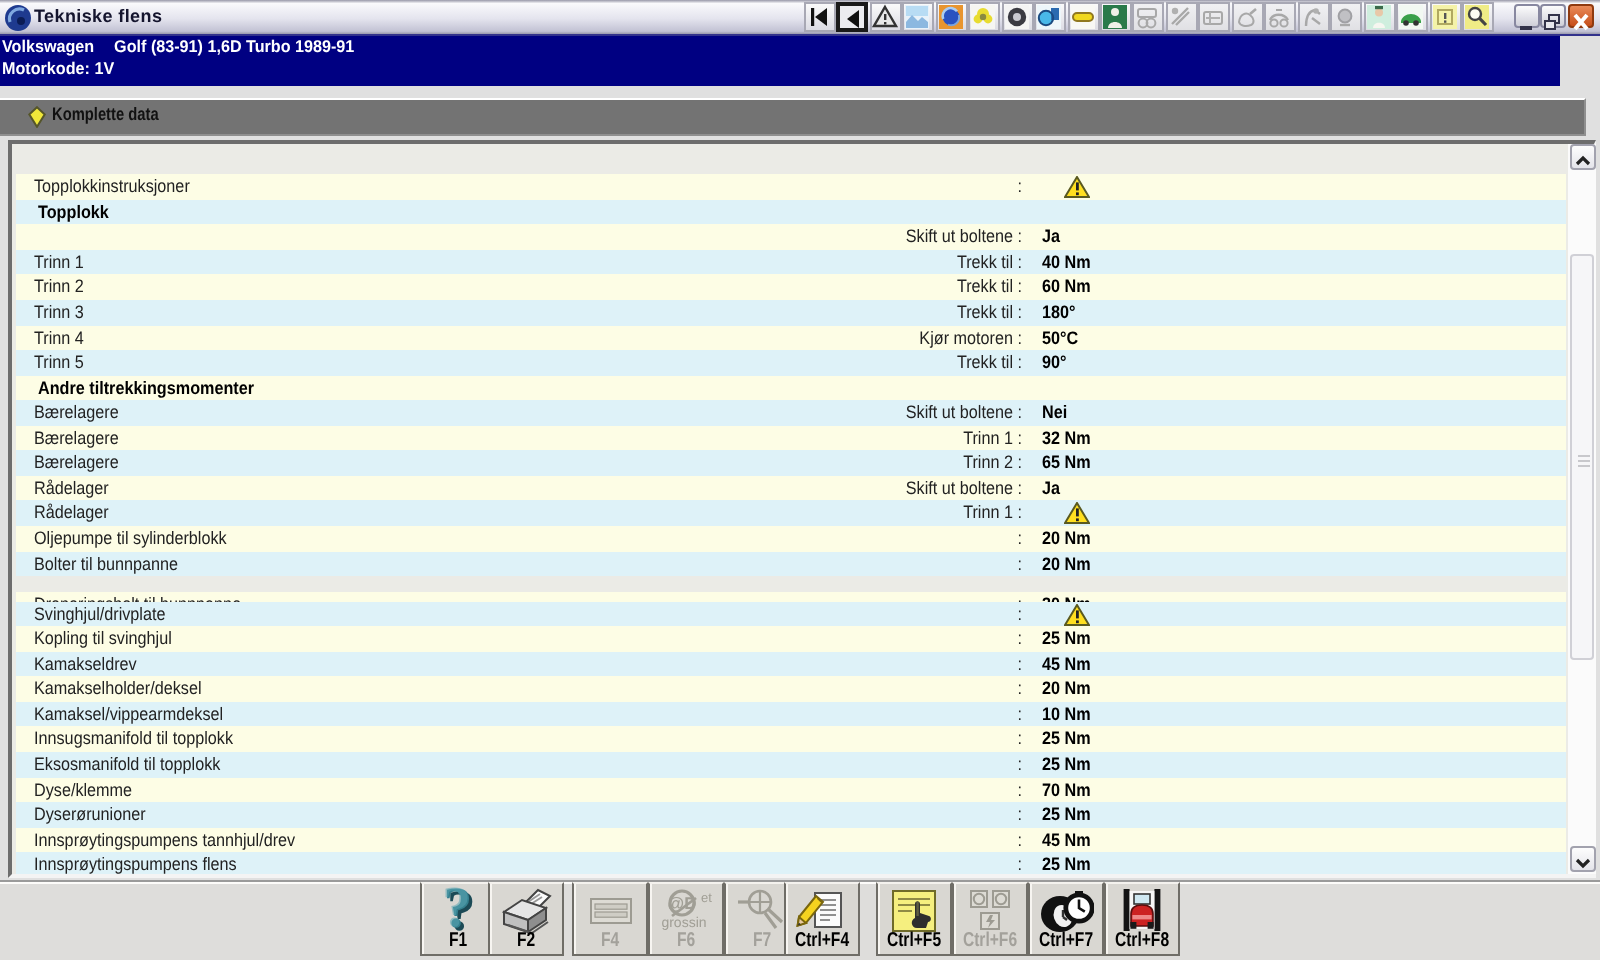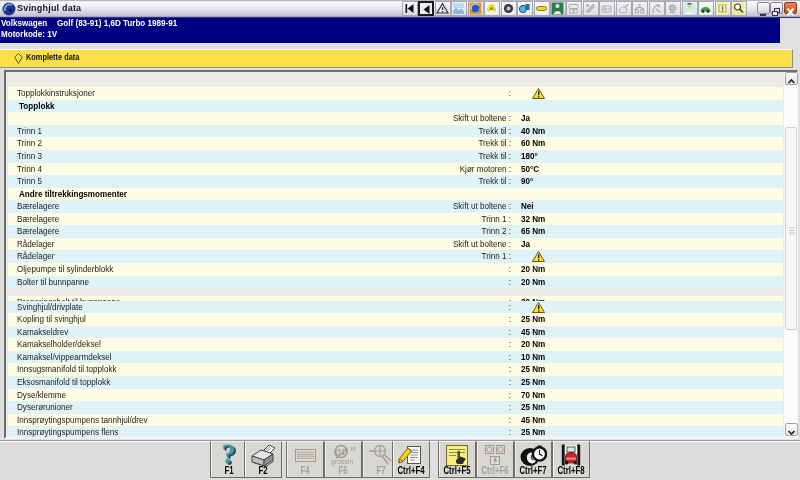--- a/index.html
+++ b/index.html
@@ -16,21 +16,21 @@
 .sb svg{position:absolute;left:0;top:0}
 .sbd{background:linear-gradient(180deg,#f1f1f3,#e0e0e4)}
 .sel{border:2px solid #1a1a1a;background:#ececf0}
 
 .wb{position:absolute;top:2px;width:13px;height:12px;border:1px solid #8888a0;border-radius:2px;
  background:linear-gradient(180deg,#fcfcfc,#cfcfd9);box-sizing:border-box}
 
 #navy{position:absolute;left:0;top:18px;width:780px;height:25px;background:#000082;color:#fff;font-size:8.5px;font-weight:bold}
 #navy .nl{transform:scaleX(0.95);transform-origin:0 0;white-space:nowrap}
 
-#kbar{position:absolute;left:0;top:49px;width:793px;height:19px;background:#fde047;
+#kbar{position:absolute;left:0;top:49px;width:793px;height:19px;background:#737373;
  border-top:1px solid #ffffff;border-bottom:1px solid #8f8f8f;border-right:1px solid #8f8f8f;box-sizing:border-box}
 #kbar span{position:absolute;left:26px;top:2px;font-size:9px;font-weight:bold;color:#111;transform:scaleX(0.82);transform-origin:0 50%;white-space:nowrap}
 .diam{position:absolute}
 
 #panel{position:absolute;left:4px;top:70px;width:794px;height:369px;box-sizing:border-box;
  border-top:2px solid #6d6d6d;border-left:2px solid #6d6d6d;border-right:1px solid #f4f4f4;border-bottom:2px solid #f4f4f4;
  background:#ebebe6}
 #phead{position:absolute;left:6px;top:72px;width:777px;height:14px}
 #phead span{position:absolute;left:19px;top:2px;font-size:9px;font-weight:bold;color:#2a2aa0;transform:scaleX(0.84);transform-origin:0 50%;white-space:nowrap}
 
@@ -59,21 +59,21 @@
 </head>
 <body>
 <div id="app">
 
   <div id="tbar"></div>
   <svg class="abs" style="left:2px;top:2px" width="14" height="14" viewBox="0 0 14 14">
     <circle cx="7" cy="7" r="6.5" fill="#1e3a8f"></circle>
     <path d="M3 9 A5 5 0 0 1 10 3" stroke="#7fa8e0" stroke-width="1.6" fill="none"></path>
     <circle cx="8.5" cy="8.5" r="2" fill="#0a1c55"></circle>
   </svg>
-  <div id="ttxt">Svinghjul data</div>
+  <div id="ttxt">Tekniske flens</div>
   <div id="smallbtns">
   <div class="sb" style="left:402px">
         <svg width="13" height="13" viewBox="0 0 13 13" style="left:0px;top:0px">
           <rect x="2.5" y="2" width="1.6" height="9" fill="#111"></rect>
           <polygon points="10.5,2 10.5,11 4.5,6.5" fill="#111"></polygon>
         </svg>
       </div>
   <div class="sb sel" style="left:418px">
         <svg width="13" height="13" viewBox="0 0 13 13" style="left:0px;top:0px">
           <polygon points="9.5,2 9.5,11 3.5,6.5" fill="#111"></polygon>

